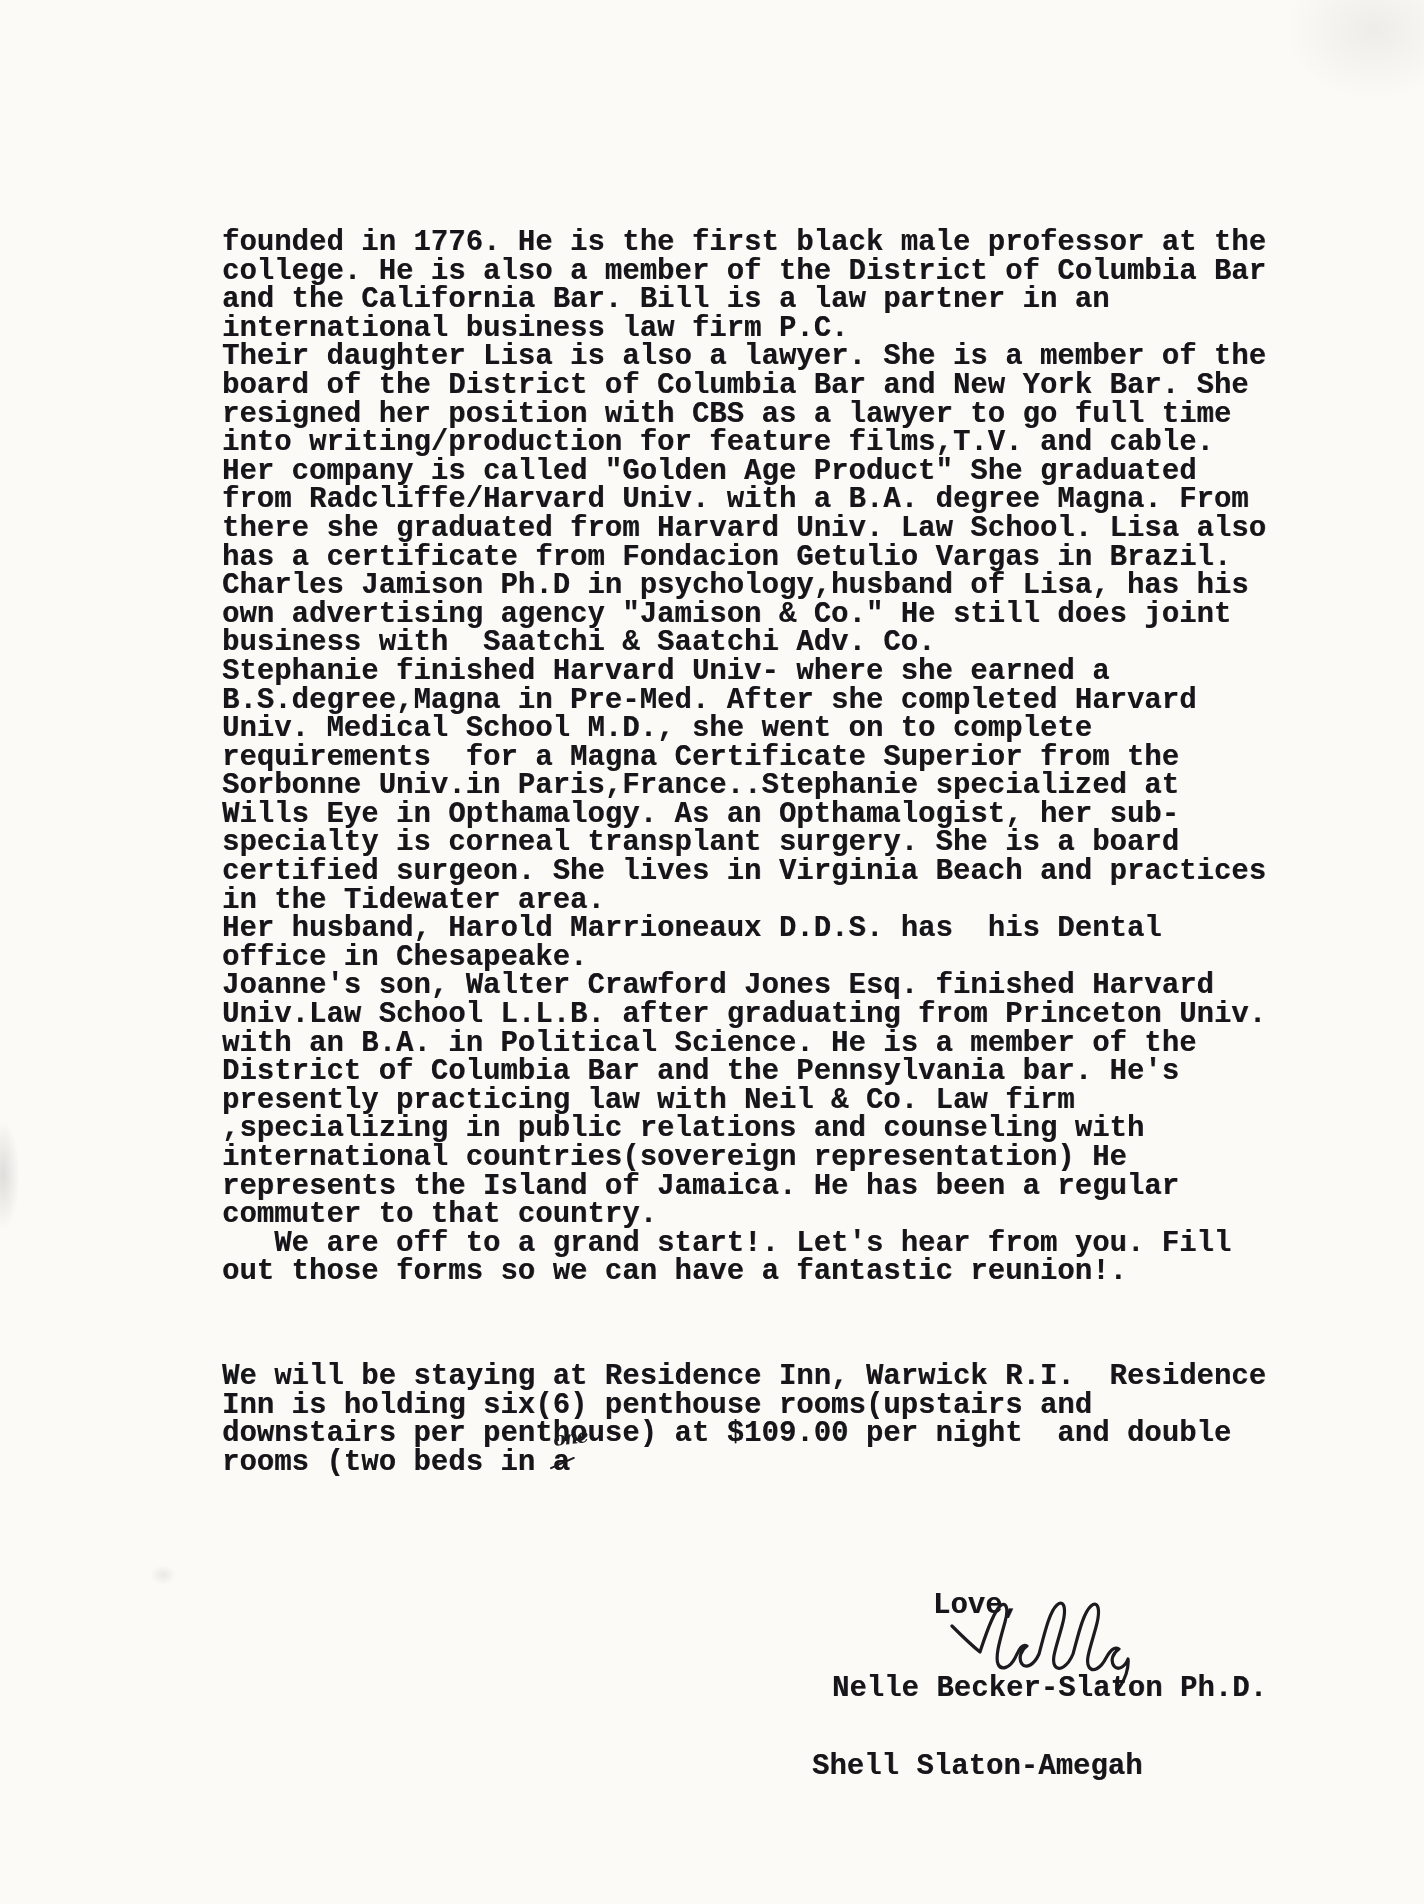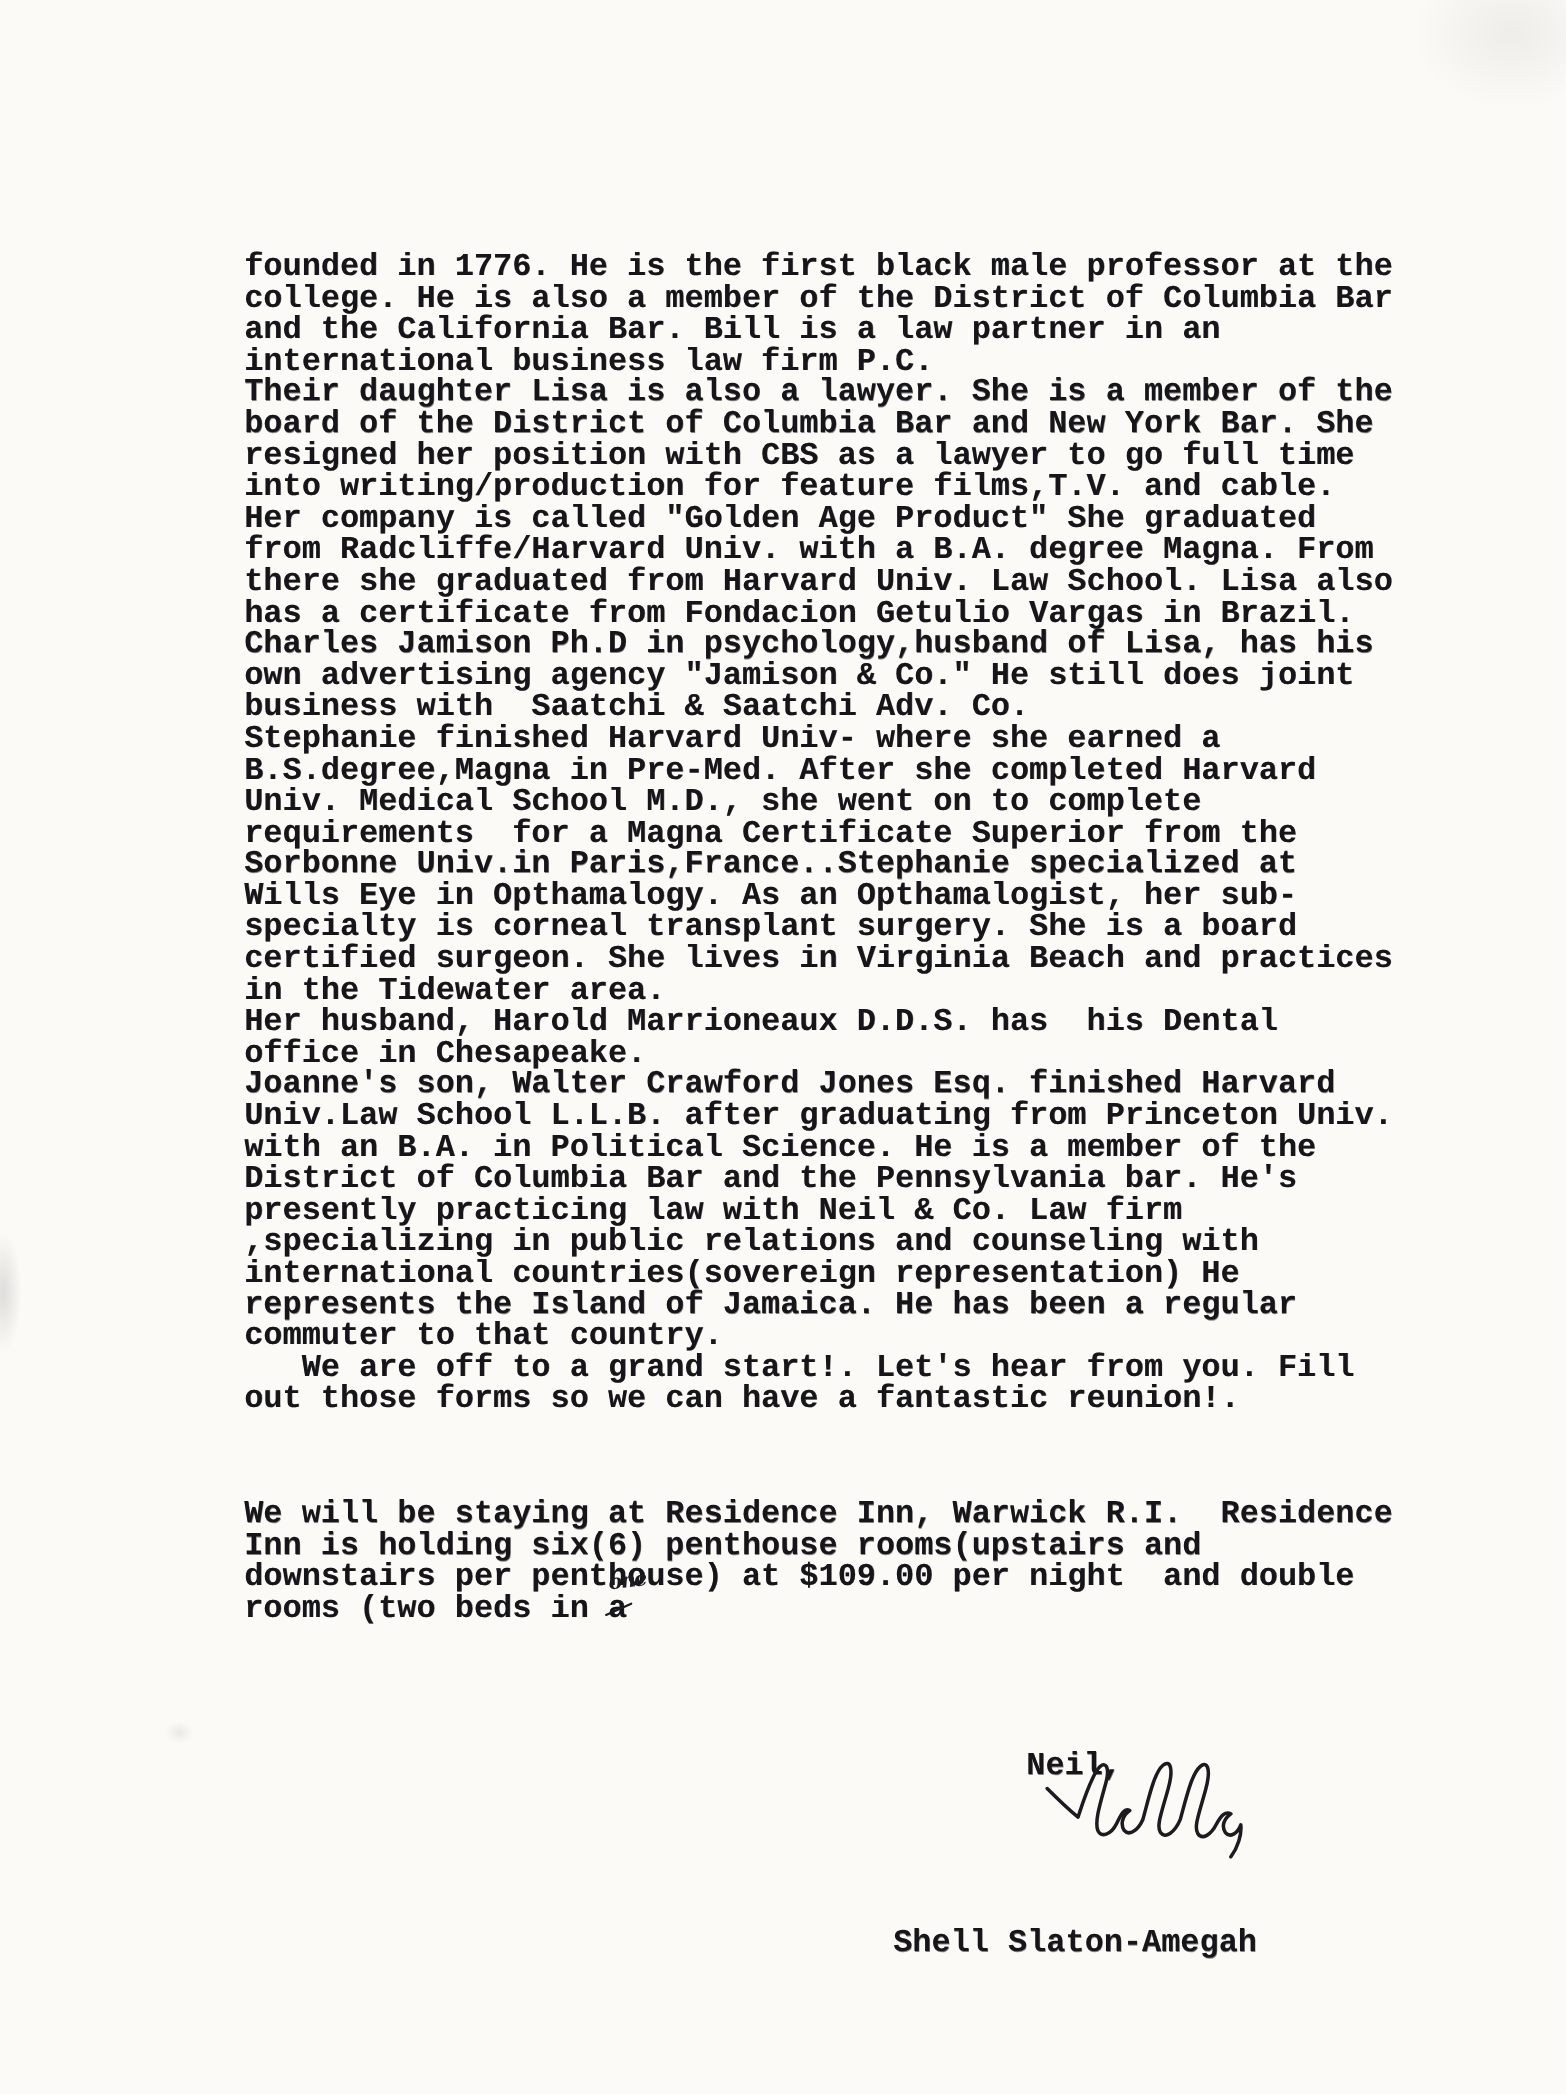--- a/index.html
+++ b/index.html
@@ -133,21 +133,21 @@
 represents the Island of Jamaica. He has been a regular
 commuter to that country.
    We are off to a grand start!. Let's hear from you. Fill
 out those forms so we can have a fantastic reunion!.</div>
 
   <div class="typed block-travel"><span>We will be staying at Residence Inn, Warwick R.I.  Residence
 Inn is holding six(6) penthouse rooms(upstairs and
 downstairs per penthouse) at $109.00 per night  and double
 rooms (two beds in </span><span class="ann-a"><span>a</span><span class="strike"></span><span class="handnote">one</span></span></div>
 
-  <div class="typed love">Neil,</div>
+  <div class="typed love">Love,</div>
 
   <svg class="signature" viewBox="0 0 185 96" role="img" aria-label="nelle">
     <path d="M 4 30
              C 12 38, 22 48, 32 56
              C 36 44, 44 18, 52 10
              C 58 5, 61 12, 57 26
              C 52 44, 47 60, 50 68
              C 53 75, 62 72, 67 62
              C 71 54, 74 47, 79 50
              C 73 54, 70 62, 74 68
@@ -159,16 +159,17 @@
              C 130 40, 135 17, 143 10
              C 150 4, 153 13, 148 31
              C 142 53, 137 65, 141 71
              C 145 77, 153 72, 158 62
              C 162 55, 166 50, 171 53
              C 165 57, 162 64, 166 70
              C 170 75, 177 71, 180 63
              C 181 72, 177 84, 171 92"></path>
   </svg>
 
+  <div class="typed nelle">Nelle Becker-Slaton Ph.D.</div>
 
   <div class="typed shell">Shell Slaton-Amegah</div>
 
 </div>
 
 </body></html>

